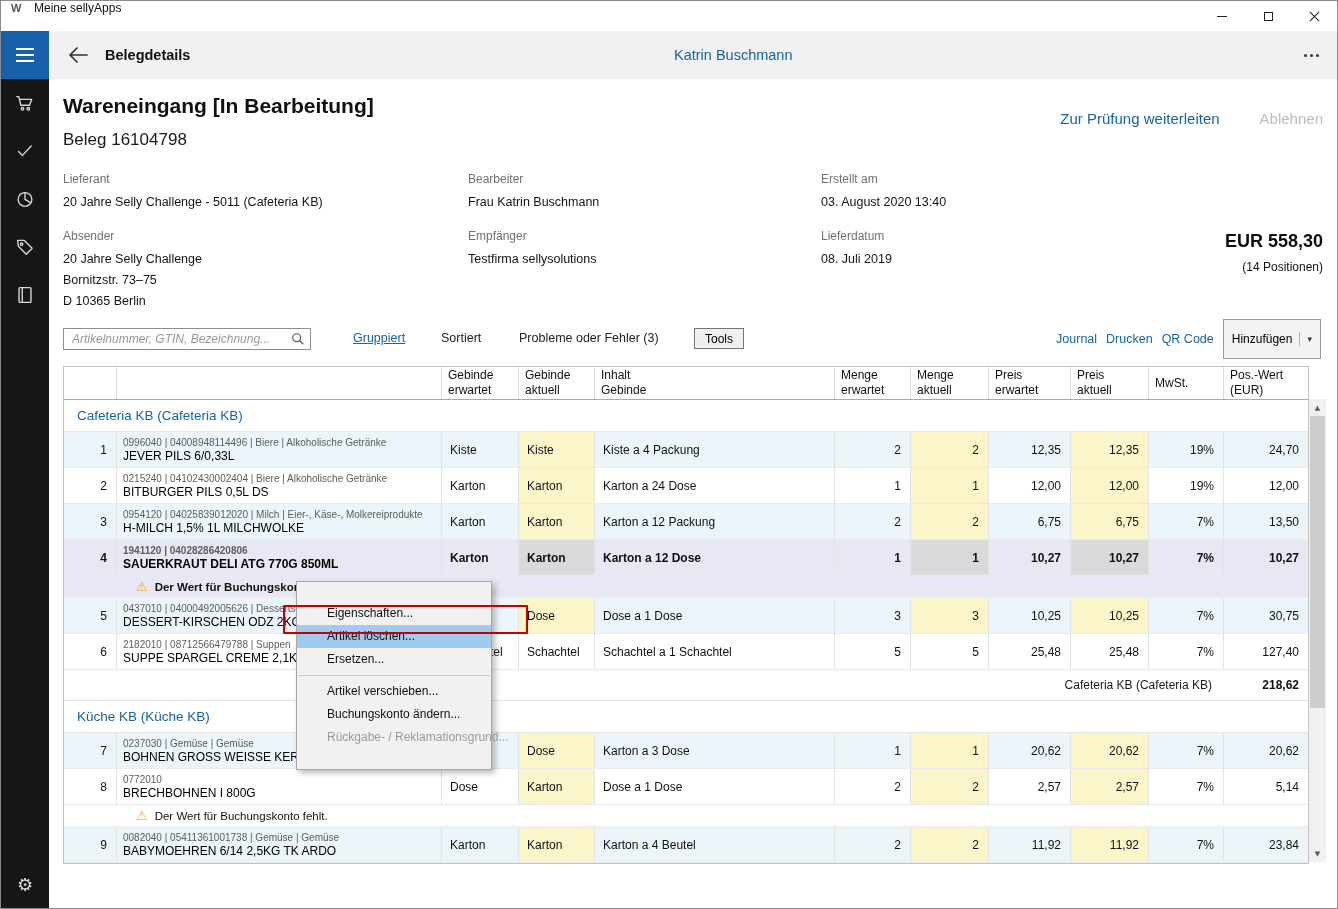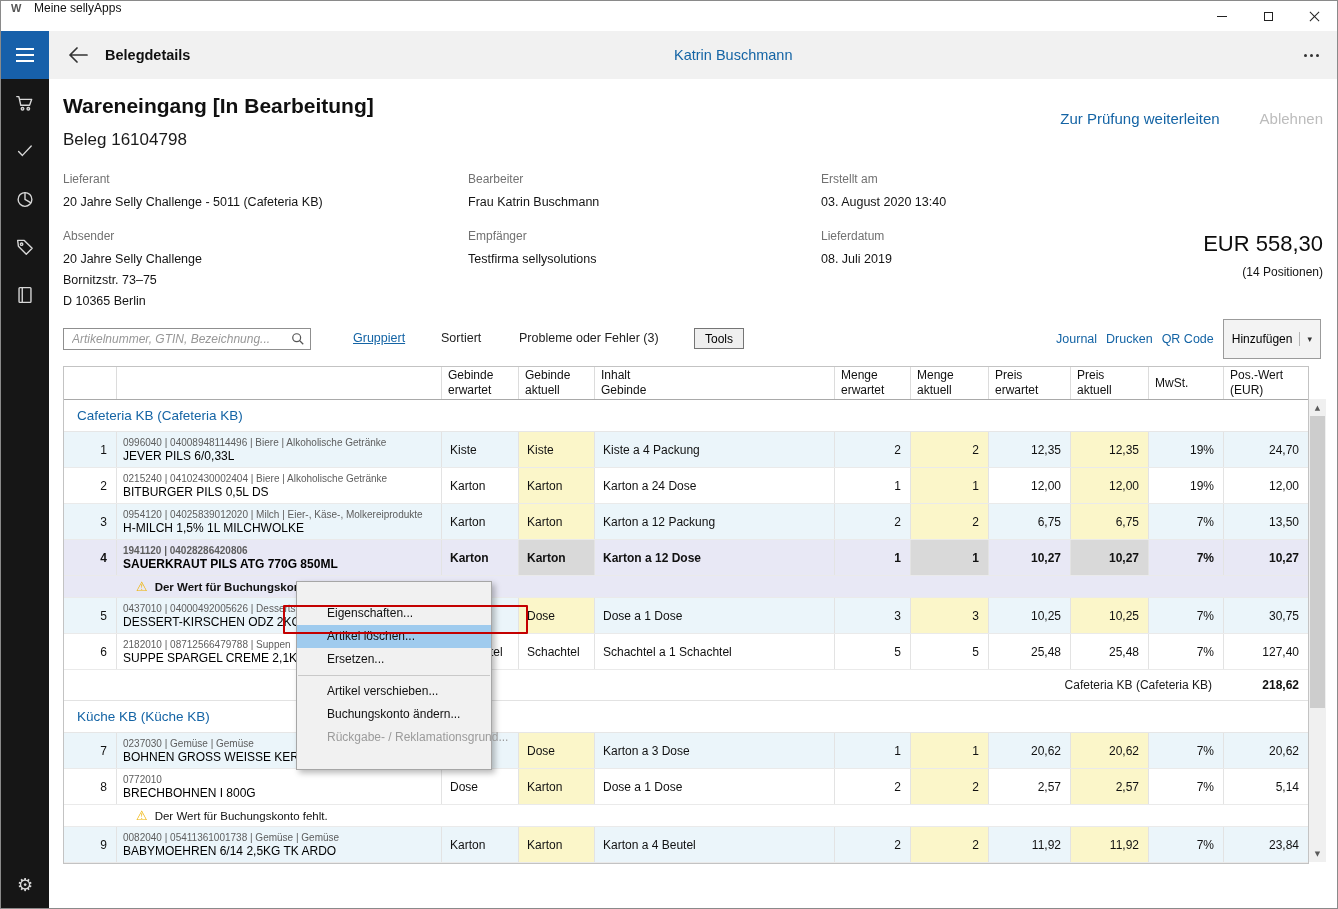--- a/index.html
+++ b/index.html
@@ -49,21 +49,21 @@
   .field{position:absolute;font-size:12.5px}
   .field .lbl{font-size:12px;color:#717171;margin-bottom:6px}
   .field .val{color:#141414;line-height:21px}
   .f-lieferant{left:14px;top:93px}
   .f-bearbeiter{left:419px;top:93px}
   .f-erstellt{left:772px;top:93px}
   .f-absender{left:14px;top:150px}
   .f-empfaenger{left:419px;top:150px}
   .f-lieferdatum{left:772px;top:150px}
   .total-block{position:absolute;right:14px;top:152px;text-align:right}
-  .total-amount{font-size:22px;font-weight:400;color:#0d0d0d}
+  .total-amount{font-size:18px;font-weight:700;color:#0d0d0d}
   .total-pos{font-size:12px;margin-top:8px;color:#141414}
 
   
   .search-wrap{position:absolute;left:14px;top:249px;width:248px;height:22px}
   .search-wrap input{width:100%;height:100%;border:1px solid #8f8f8f;padding:2px 24px 2px 8px;font-size:12px;font-family:inherit;color:#222;outline:none}
   .search-wrap input::placeholder{font-style:italic;color:#979797}
   .search-wrap svg{position:absolute;right:6px;top:4px;stroke:#555;fill:none;stroke-width:1.4}
   .tlink{position:absolute;top:252px;font-size:12.5px;color:#222;cursor:pointer;white-space:nowrap}
   .tlink.active{color:#1464a5;text-decoration:underline}
   .l-gruppiert{left:304px}
@@ -343,21 +343,21 @@
             <div class="cell right yellow">2</div>
             <div class="cell right">6,75</div>
             <div class="cell right yellow">6,75</div>
             <div class="cell right">7%</div>
             <div class="cell right">13,50</div>
           </div>
           <div class="trow trow-grid selected">
             <div class="cell right">4</div>
             <div class="cell article">
               <div class="meta">1941120 | 04028286420806</div>
-              <div class="aname">SAUERKRAUT PILS ATG 770G 850ML</div>
+              <div class="aname">SAUERKRAUT DELI ATG 770G 850ML</div>
             </div>
             <div class="cell">Karton</div>
             <div class="cell sel-akt">Karton</div>
             <div class="cell">Karton a 12 Dose</div>
             <div class="cell right">1</div>
             <div class="cell right sel-akt">1</div>
             <div class="cell right">10,27</div>
             <div class="cell right sel-akt">10,27</div>
             <div class="cell right">7%</div>
             <div class="cell right">10,27</div>

